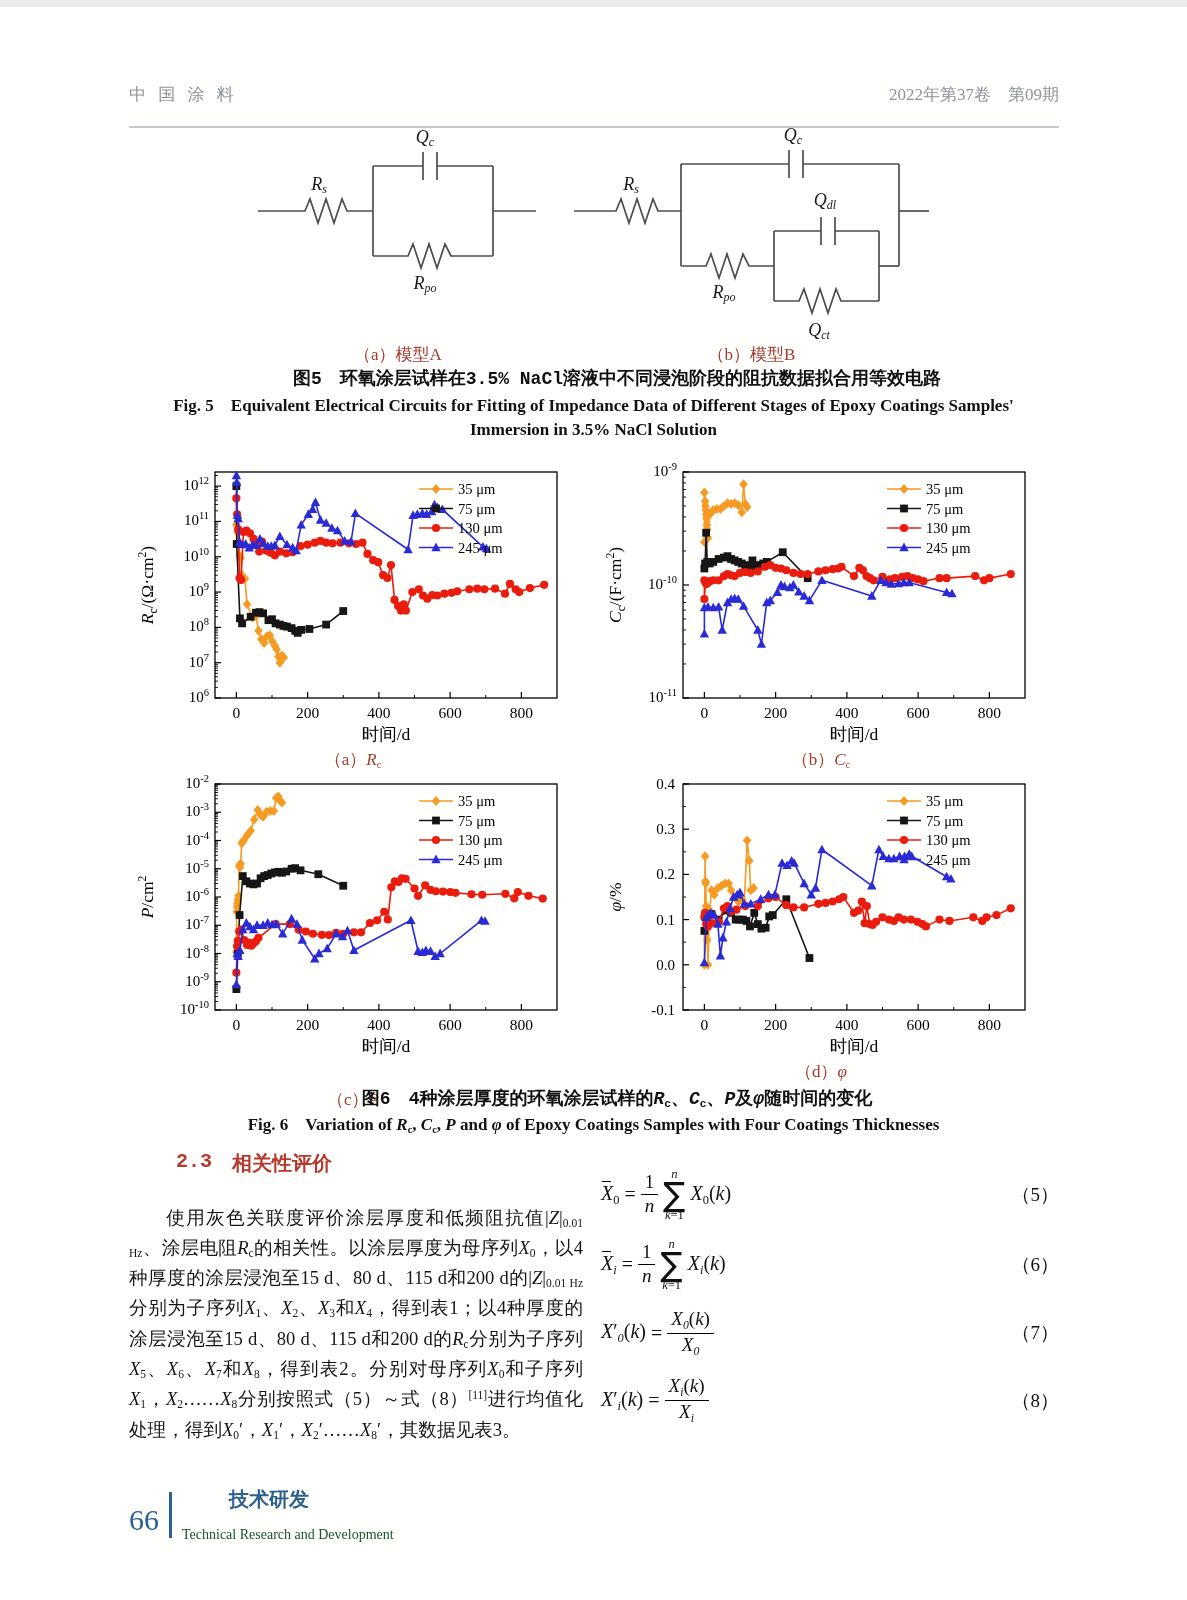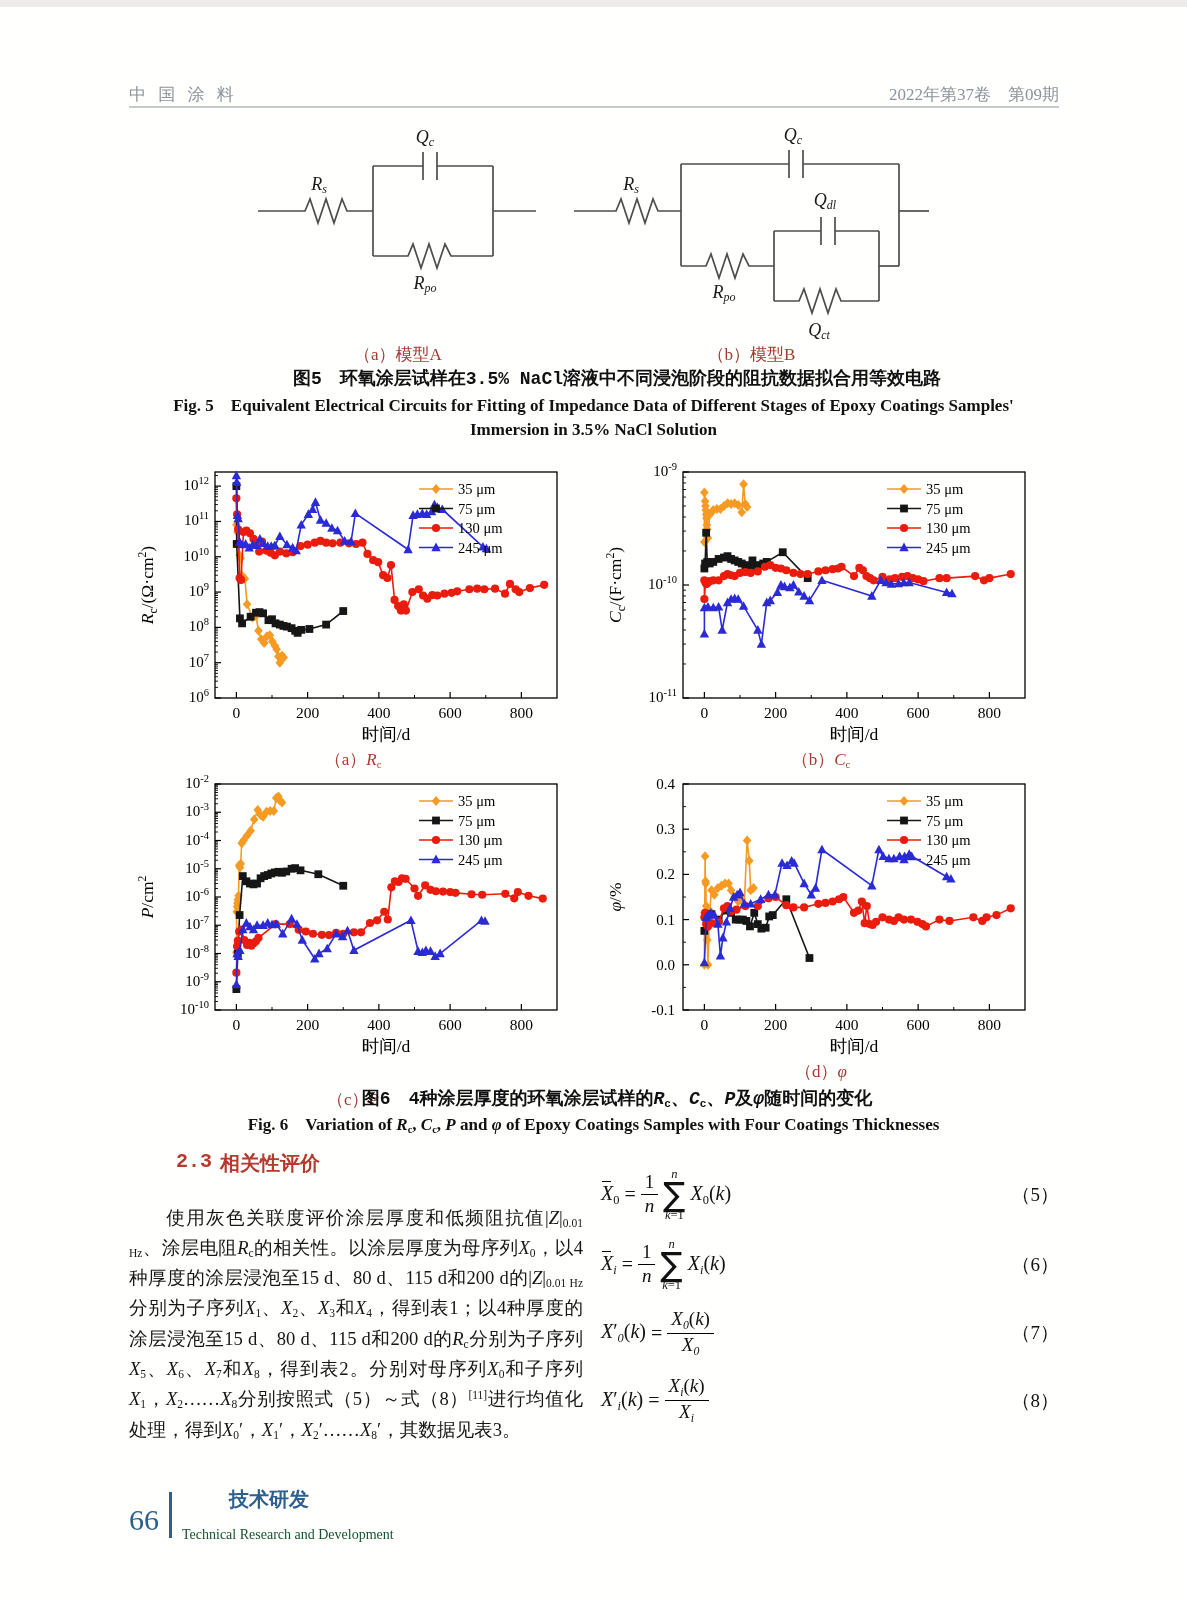--- a/index.html
+++ b/index.html
@@ -3,38 +3,38 @@
 <meta charset="utf-8">
 <style>
   html,body{margin:0;padding:0;background:#fff;}
   .page{position:relative;width:1187px;height:1600px;background:#fffffe;overflow:hidden;
         font-family:"Liberation Serif","DejaVu Serif",serif;color:#111;}
   .page-top-strip{position:absolute;top:0;left:0;right:0;height:7px;background:#edecea;}
   .sans{font-family:Liberation Mono, monospace;padding-left:47px;}
 
   .hdr{position:absolute;left:129px;right:128px;top:78px;height:28px;
        border-bottom:2px solid #c6c9cd;display:flex;justify-content:space-between;
-       align-items:flex-end;color:#8d939b;font-size:17px;padding-bottom:0;}
+       align-items:flex-end;color:#8d939b;font-size:17px;padding-bottom:20px;}
   .hdr .j{letter-spacing:4px;}
 
   .fig5-row{position:absolute;left:0;right:0;top:126px;display:flex;justify-content:center;gap:26px;}
   .circ{display:flex;flex-direction:column;align-items:center;}
   .circ svg{display:block;}
   .circ-cap{margin-top:2px;font-size:17px;color:#a23b2e;}
   .cir-line{stroke:#4d4d4d;stroke-width:1.7;fill:none;}
   .cir-lab{font-size:18px;font-style:italic;fill:#1a1a1a;}
 
   .figcap{position:absolute;left:0;right:0;text-align:center;}
   .figcap-cn{font-size:18px;font-weight:bold;}
   .figcap-en{font-size:17px;font-weight:bold;}
 
   .chart{position:absolute;width:440px;height:292px;}
   .subcap{position:absolute;width:440px;text-align:center;font-size:17px;color:#a23b2e;}
 
-  .sec-head{position:absolute;left:129px;top:1150px;display:flex;gap:8px;
+  .sec-head{position:absolute;left:129px;top:1150px;display:flex;gap:20px;
             font-size:20px;font-weight:bold;color:#b5392c;}
   .para{position:absolute;left:129px;top:1184px;width:454px;font-size:18.6px;
         line-height:1.63;text-align:justify;text-indent:2em;color:#161616;font-family:Liberation Serif, serif;}
 
   .eqs{position:absolute;left:601px;top:1168px;width:458px;}
   .eq-row{display:flex;align-items:center;margin-bottom:17px;font-size:20px;}
   .eq-body{display:flex;align-items:center;gap:5px;}
   .eq-no{margin-left:auto;font-size:19px;}
   .frac{display:inline-flex;flex-direction:column;align-items:center;line-height:1.2;font-size:.95em;}
   .frac .num{padding:0 4px;border-bottom:1.5px solid #000;}

